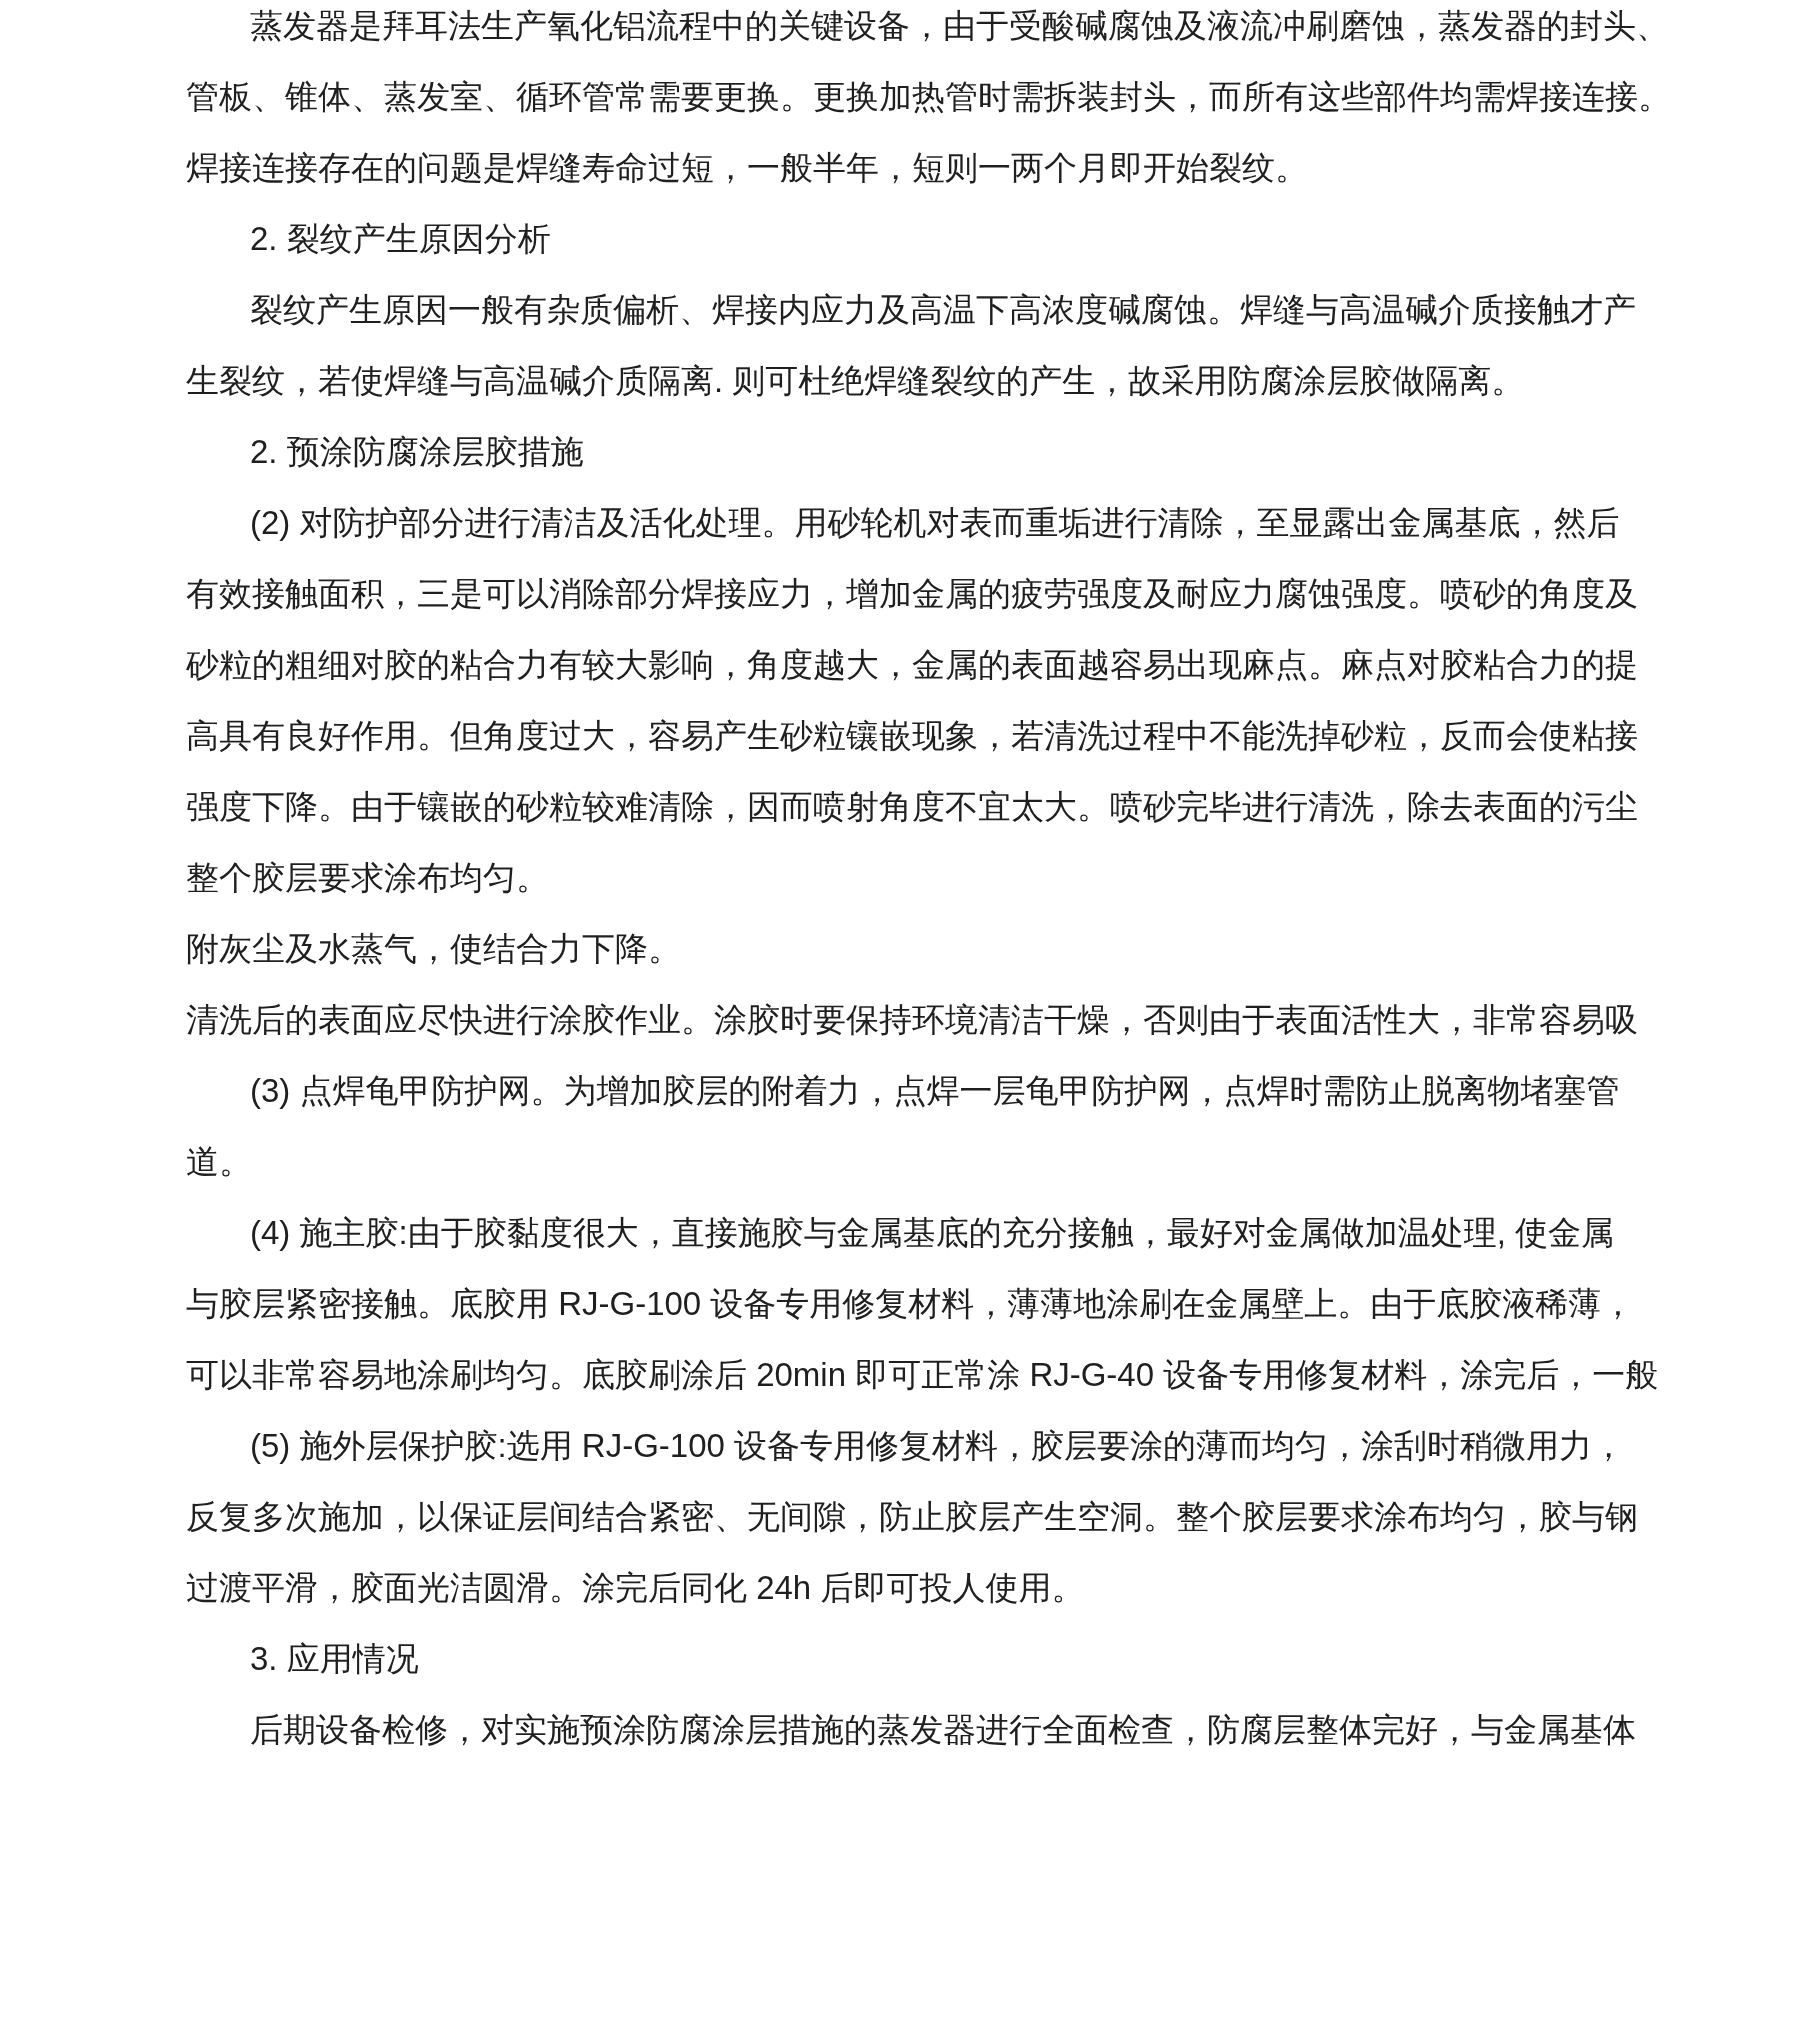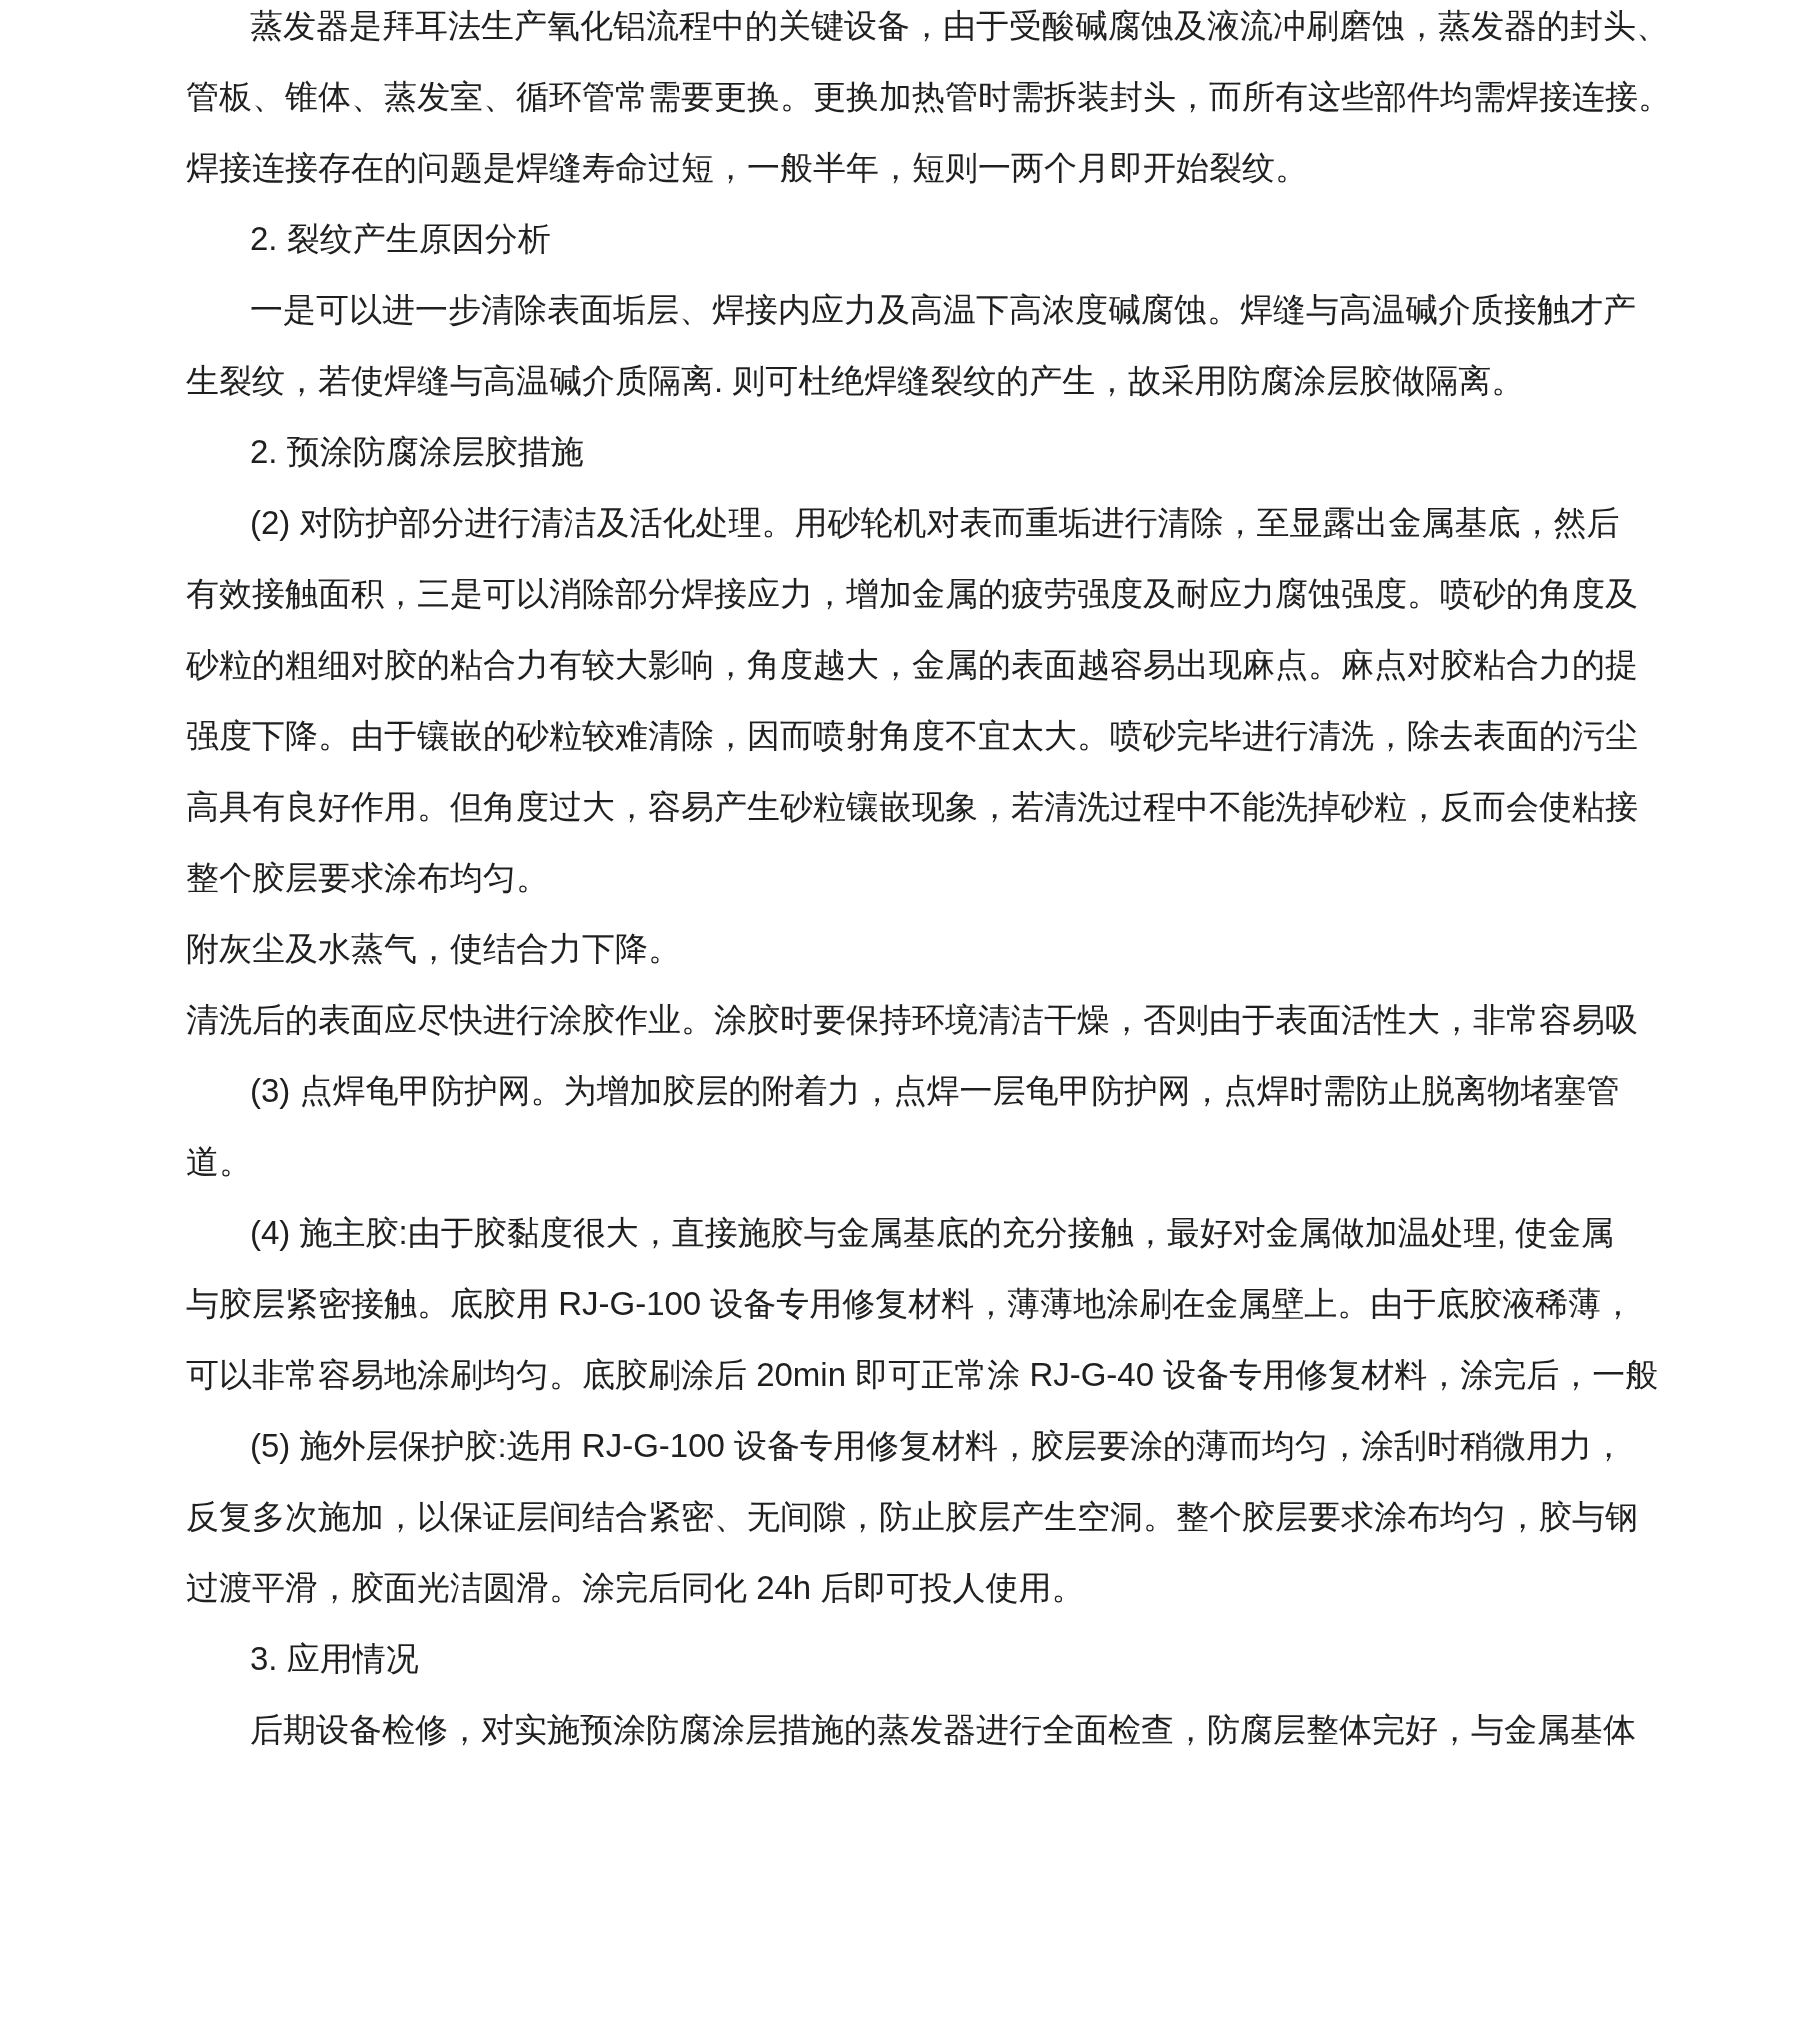--- a/index.html
+++ b/index.html
@@ -34,28 +34,28 @@
   }
 </style>
 </head>
 <body>
 
 <div class="doc">
   <div class="line indent">蒸发器是拜耳法生产氧化铝流程中的关键设备，由于受酸碱腐蚀及液流冲刷磨蚀，蒸发器的封头、</div>
   <div class="line">管板、锥体、蒸发室、循环管常需要更换。更换加热管时需拆装封头，而所有这些部件均需焊接连接。</div>
   <div class="line">焊接连接存在的问题是焊缝寿命过短，一般半年，短则一两个月即开始裂纹。</div>
   <div class="line indent">2. 裂纹产生原因分析</div>
-  <div class="line indent">一是可以进一步清除表面垢层、焊接内应力及高温下高浓度碱腐蚀。焊缝与高温碱介质接触才产</div>
+  <div class="line indent">裂纹产生原因一般有杂质偏析、焊接内应力及高温下高浓度碱腐蚀。焊缝与高温碱介质接触才产</div>
   <div class="line">生裂纹，若使焊缝与高温碱介质隔离. 则可杜绝焊缝裂纹的产生，故采用防腐涂层胶做隔离。</div>
   <div class="line indent">2. 预涂防腐涂层胶措施</div>
   <div class="line indent">(2) 对防护部分进行清洁及活化处理。用砂轮机对表而重垢进行清除，至显露出金属基底，然后</div>
   <div class="line">有效接触面积，三是可以消除部分焊接应力，增加金属的疲劳强度及耐应力腐蚀强度。喷砂的角度及</div>
   <div class="line">砂粒的粗细对胶的粘合力有较大影响，角度越大，金属的表面越容易出现麻点。麻点对胶粘合力的提</div>
+  <div class="line">高具有良好作用。但角度过大，容易产生砂粒镶嵌现象，若清洗过程中不能洗掉砂粒，反而会使粘接</div>
   <div class="line">强度下降。由于镶嵌的砂粒较难清除，因而喷射角度不宜太大。喷砂完毕进行清洗，除去表面的污尘</div>
-  <div class="line">高具有良好作用。但角度过大，容易产生砂粒镶嵌现象，若清洗过程中不能洗掉砂粒，反而会使粘接</div>
   <div class="line">整个胶层要求涂布均匀。</div>
   <div class="line">附灰尘及水蒸气，使结合力下降。</div>
   <div class="line">清洗后的表面应尽快进行涂胶作业。涂胶时要保持环境清洁干燥，否则由于表面活性大，非常容易吸</div>
   <div class="line indent">(3) 点焊龟甲防护网。为增加胶层的附着力，点焊一层龟甲防护网，点焊时需防止脱离物堵塞管</div>
   <div class="line">道。</div>
   <div class="line indent">(4) 施主胶:由于胶黏度很大，直接施胶与金属基底的充分接触，最好对金属做加温处理, 使金属</div>
   <div class="line">与胶层紧密接触。底胶用 RJ-G-100 设备专用修复材料，薄薄地涂刷在金属壁上。由于底胶液稀薄，</div>
   <div class="line">可以非常容易地涂刷均匀。底胶刷涂后 20min 即可正常涂 RJ-G-40 设备专用修复材料，涂完后，一般</div>
   <div class="line indent">(5) 施外层保护胶:选用 RJ-G-100 设备专用修复材料，胶层要涂的薄而均匀，涂刮时稍微用力，</div>
   <div class="line">反复多次施加，以保证层间结合紧密、无间隙，防止胶层产生空洞。整个胶层要求涂布均匀，胶与钢</div>

